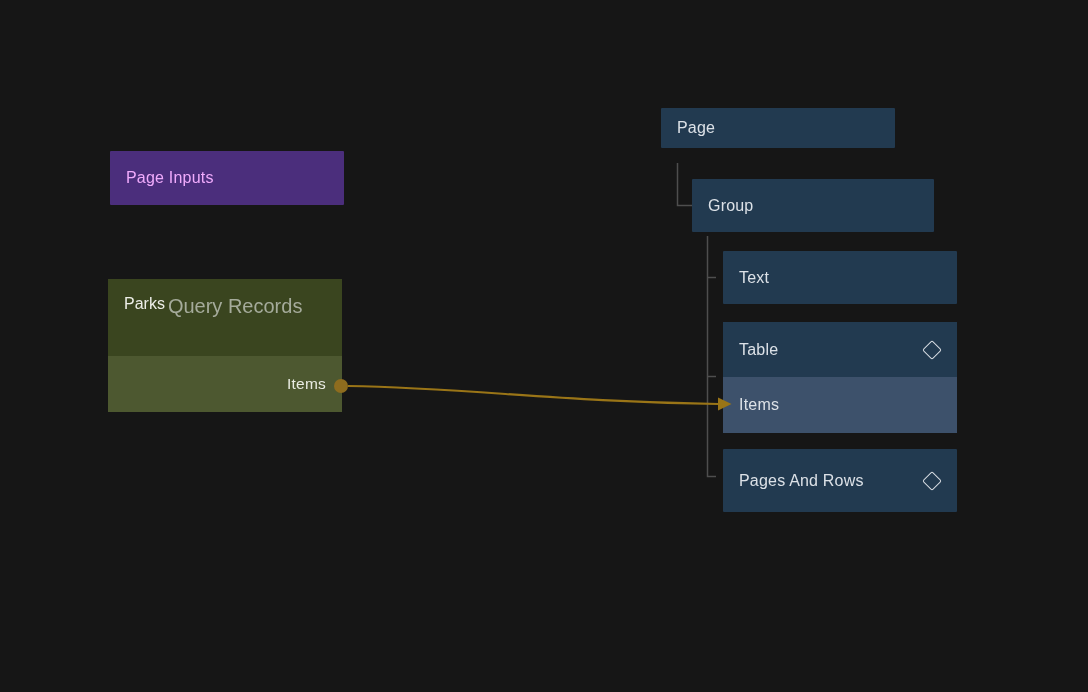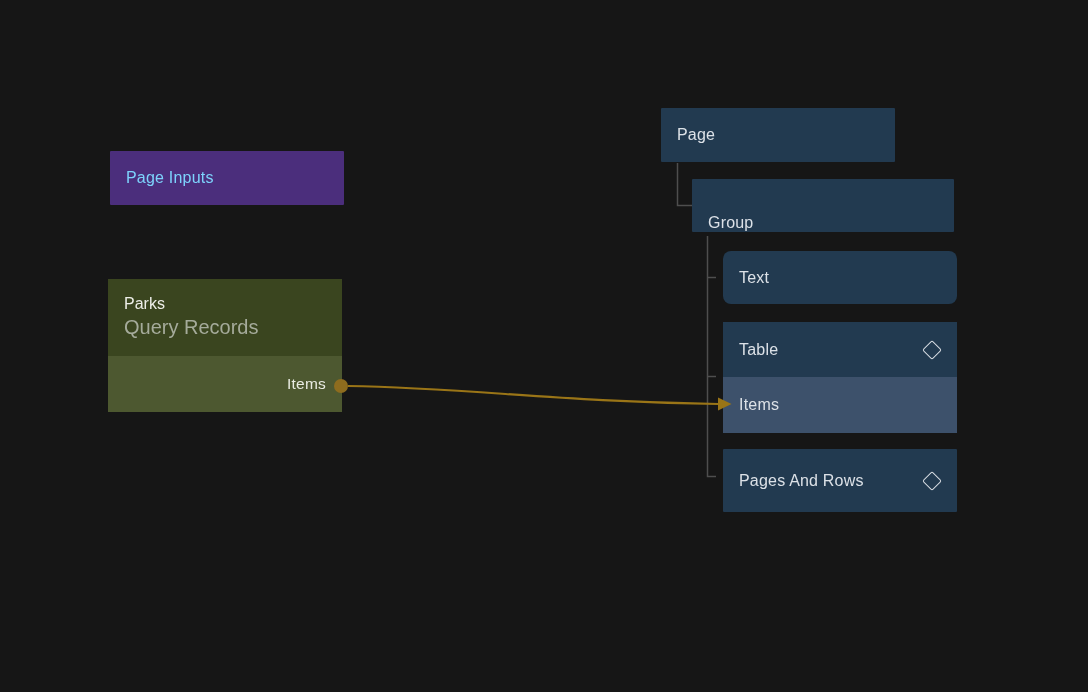--- a/index.html
+++ b/index.html
@@ -24,54 +24,54 @@
     white-space: nowrap;
   }
 
   
   .page-inputs {
     left: 110px; top: 151px; width: 234px; height: 54px;
     background: #4b2e7c;
     display: flex; align-items: center;
     padding-left: 16px;
   }
-  .page-inputs .node-label { color: #7dd3fc; }
+  .page-inputs .node-label { color: #f0abfc; }
 
   
   .query-node {
     left: 108px; top: 279px; width: 234px; height: 133px;
     display: flex; flex-direction: column;
   }
   .query-header {
     height: 77px;
     background: #3a451f;
     box-sizing: border-box;
     padding: 16px 16px 0 16px;
-    display: flex; flex-direction: column; gap: 3px;
+    display: flex; flex-direction: row; gap: 3px;
   }
   .query-title { font-size: 16px; font-weight: 500; color: #edeee8; }
   .query-subtitle { font-size: 20px; color: #a5ab9b; }
   .query-output {
     height: 56px;
     background: #4d5830;
     display: flex; align-items: center; justify-content: flex-end;
     padding-right: 16px;
   }
   .query-output .node-label { color: #e9ebe2; font-size: 15.5px; }
 
   
   .tree-node {
     background: #223a50;
     display: flex; align-items: center; justify-content: space-between;
     padding: 0 18px 0 16px;
     box-sizing: border-box;
   }
-  .tn-page  { left: 661px; top: 108px; width: 234px; height: 54px; }
-  .tn-group { left: 692px; top: 179px; width: 262px; height: 53px; align-items: flex-end; }
-  .tn-text  { left: 723px; top: 251px; width: 234px; height: 53px; border-radius: 8px; }
+  .tn-page  { left: 661px; top: 108px; width: 234px; height: 40px; }
+  .tn-group { left: 692px; top: 179px; width: 242px; height: 53px; }
+  .tn-text  { left: 723px; top: 251px; width: 234px; height: 53px; }
   .tn-table-block { left: 723px; top: 322px; width: 234px; height: 111px; padding: 0; display: block; background: transparent; }
   .tn-table-row, .tn-items-row {
     display: flex; align-items: center; justify-content: space-between;
     padding: 0 18px 0 16px;
     box-sizing: border-box;
   }
   .tn-table-row { height: 55px; background: #223a50; }
   .tn-items-row { height: 56px; background: #3d516b; }
   .tn-par   { left: 723px; top: 449px; width: 234px; height: 63px; }
 

